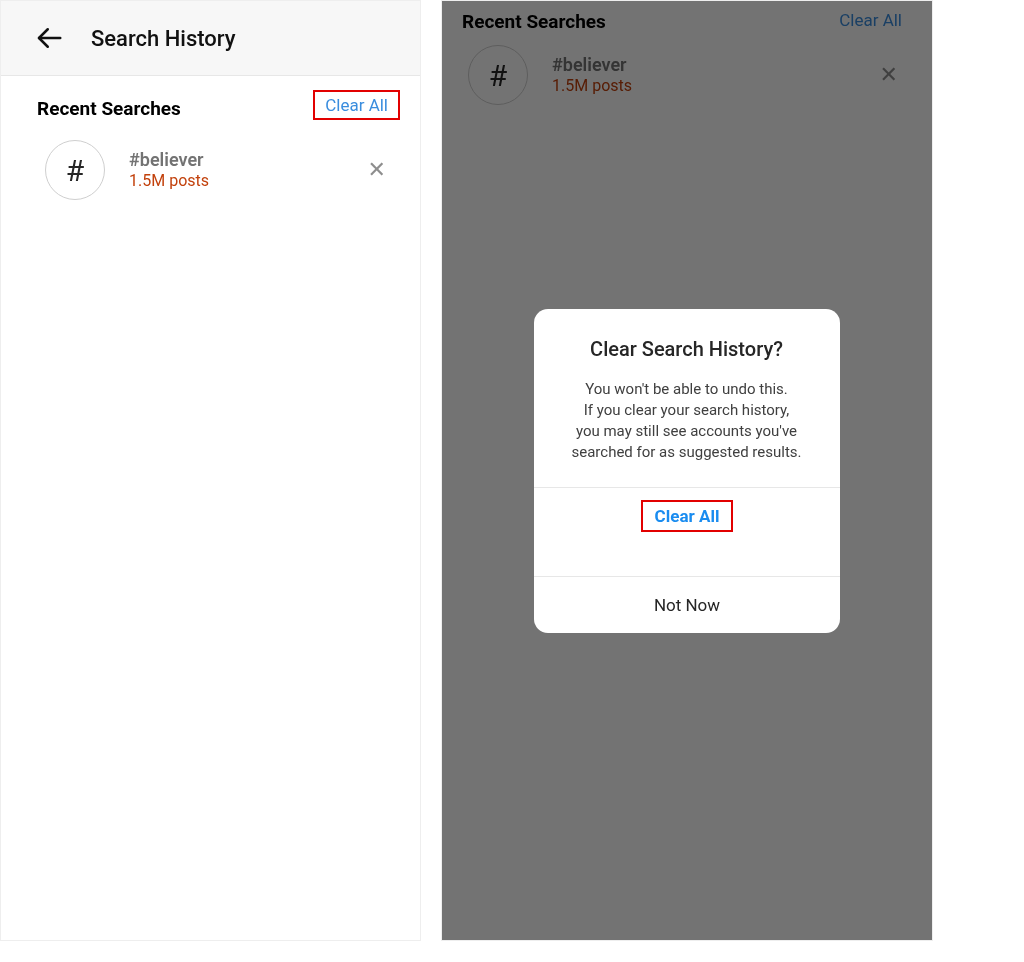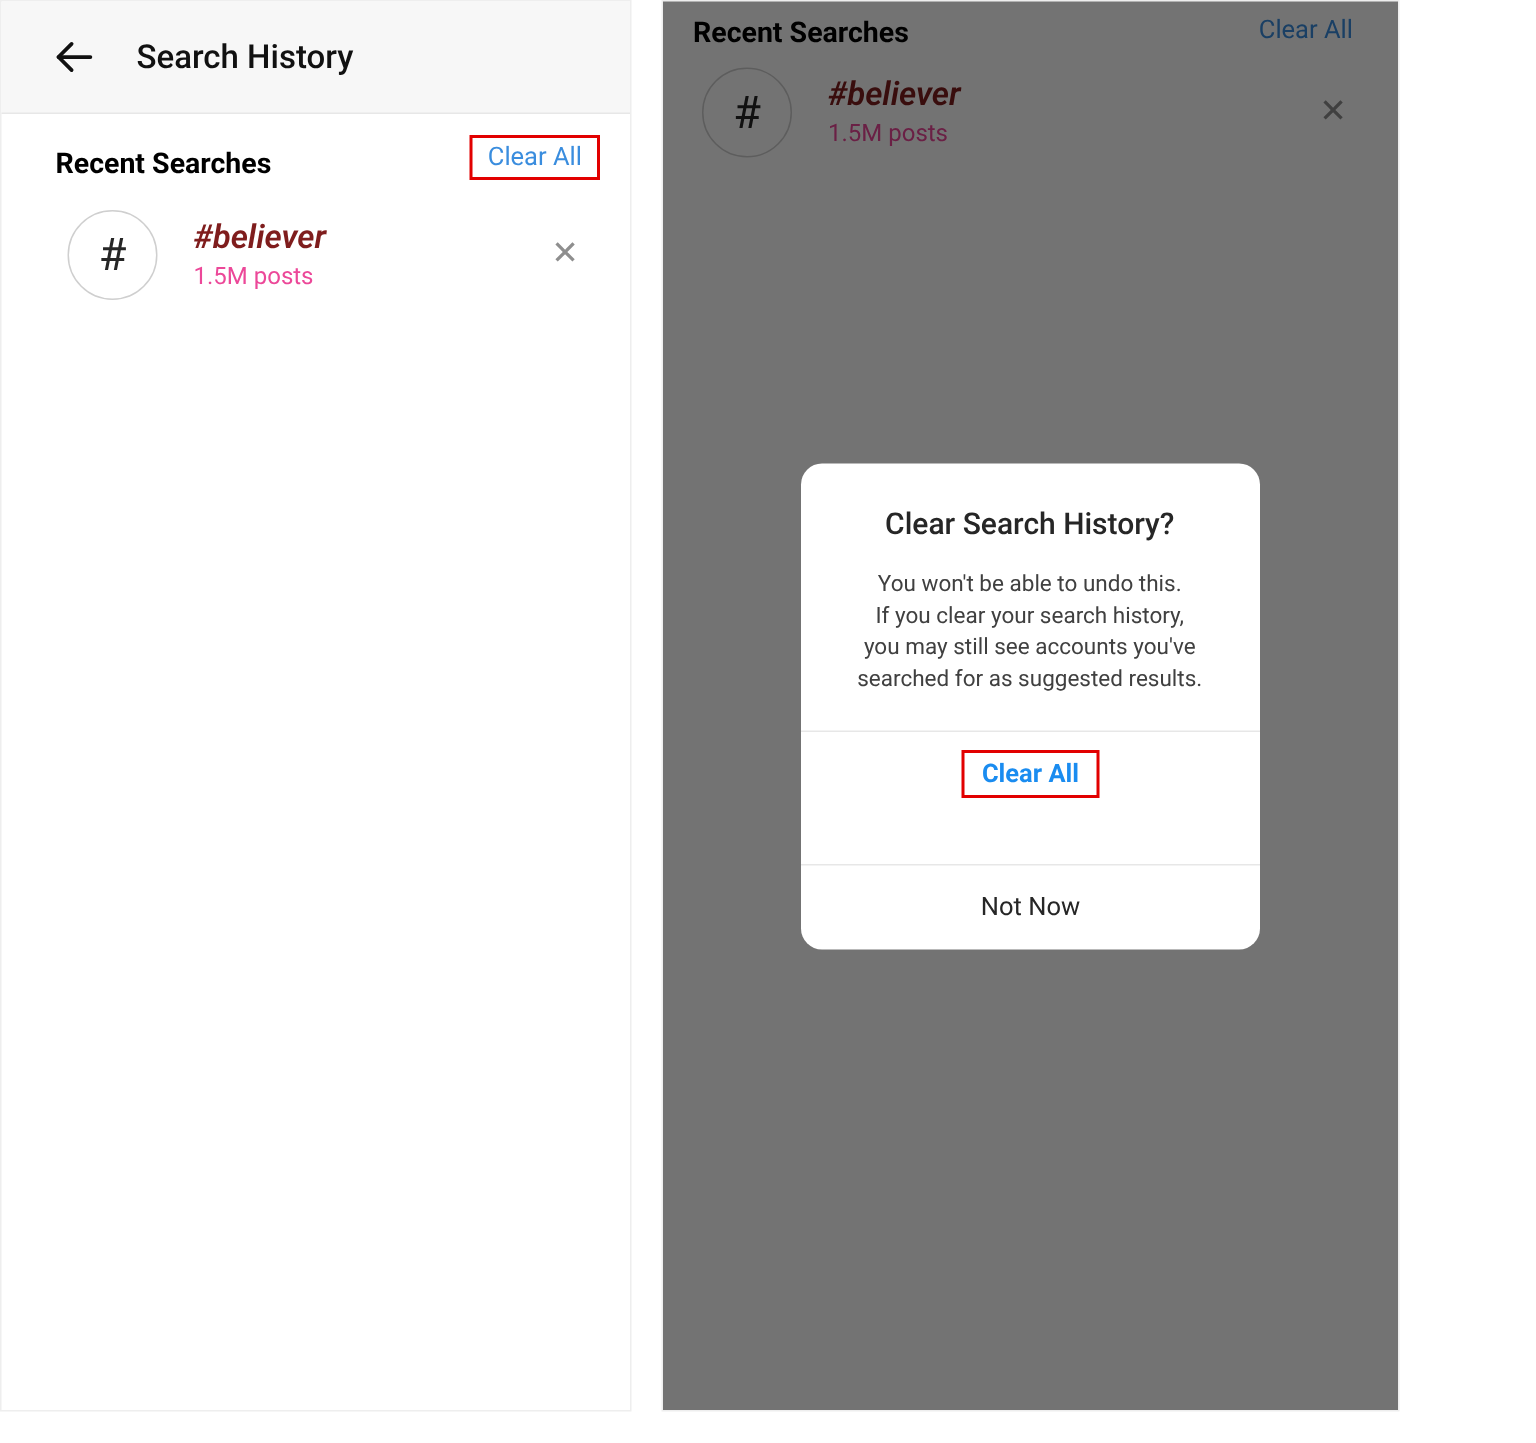--- a/index.html
+++ b/index.html
@@ -85,29 +85,28 @@
     justify-content: center;
     font-size: 30px;
     color: #262626;
     font-weight: 400;
   }
   .search-text {
     margin-left: 24px;
     flex: 1;
   }
   .search-name {
-    font-size: 22px;
+    font-size: 18px;
     font-weight: 600;
-    color: #7f1d1d;
+    color: #737373;
     line-height: 1.3;
-    font-style: italic;
   }
   .search-sub {
     font-size: 16px;
-    color: #ec4899;
+    color: #c2410c;
     line-height: 1.3;
   }
   .close-x {
     font-size: 22px;
     color: #8e8e8e;
     cursor: pointer;
     padding: 6px;
     line-height: 1;
   }
 

